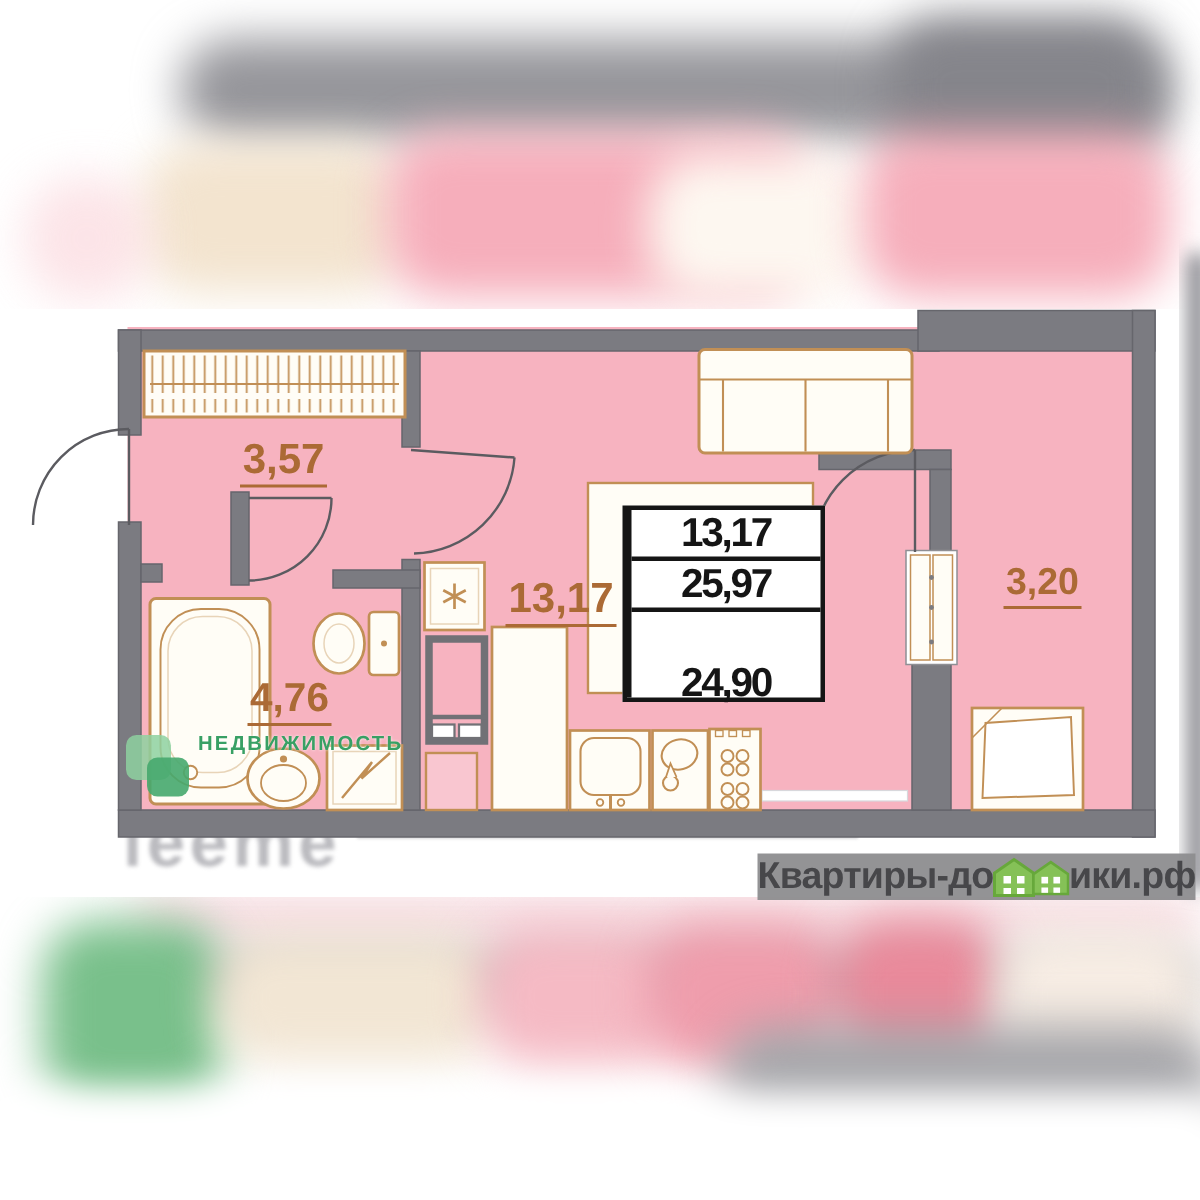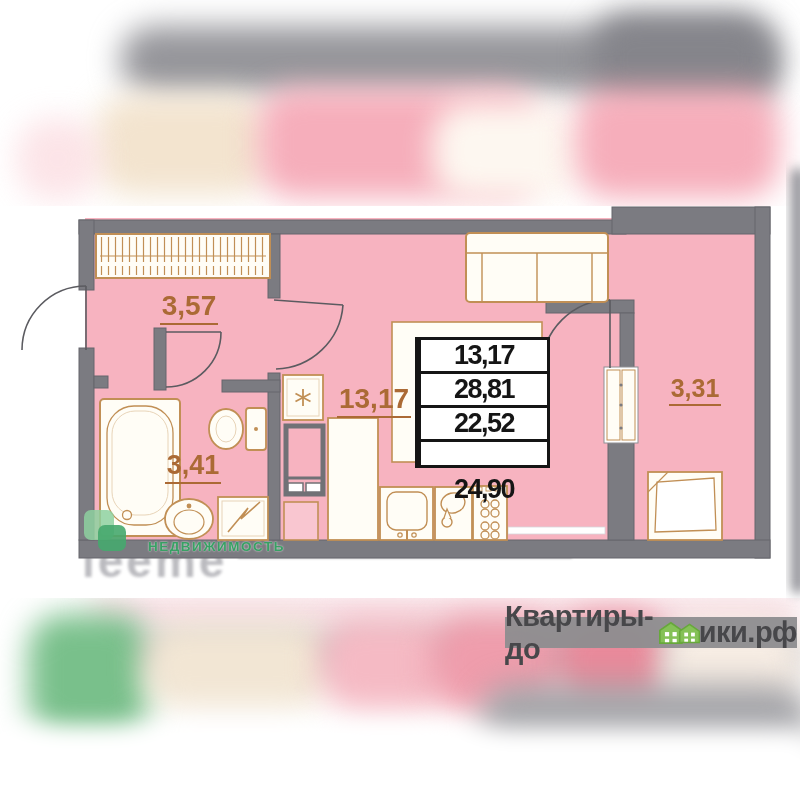--- a/index.html
+++ b/index.html
@@ -32,27 +32,27 @@
   .info-box{position:absolute;left:415px;top:337px;width:135px;height:131px;z-index:4;
             background:#fff;border:3px solid #151515;display:flex;}
   .unit-cell{width:50px;display:flex;align-items:center;justify-content:center;
              font-size:42px;font-weight:bold;color:#151515;letter-spacing:-2px;}
   .vals{flex:1;border-left:3px solid #151515;display:flex;flex-direction:column;}
   .vals div{flex:1;display:flex;align-items:center;justify-content:center;
             font-size:27px;font-weight:bold;color:#151515;letter-spacing:-1.5px;
             border-bottom:3px solid #151515;}
   .vals div:last-child{border-bottom:none;margin-top:32px;}
   
-  .agency{position:absolute;left:82px;top:508px;z-index:5;display:flex;align-items:flex-end;gap:18px;}
+  .agency{position:absolute;left:82px;top:488px;z-index:5;display:flex;align-items:flex-start;gap:2px;}
   .agency-text{font-size:13.5px;font-weight:bold;letter-spacing:1.5px;color:#38a064;
                text-shadow:0 0 2px rgba(255,255,255,.9);}
   
   .site-logo{position:absolute;left:505px;top:569px;width:292px;height:31px;z-index:6;
-             background:rgba(141,141,143,.95);display:flex;align-items:center;justify-content:center;
-             font-size:29px;font-weight:bold;color:#47474a;letter-spacing:-0.5px;margin-top:48px;}
+             background:rgba(141,141,143,.95);display:flex;align-items:center;justify-content:space-between;
+             font-size:25px;font-weight:bold;color:#47474a;letter-spacing:-0.5px;}
   .site-logo svg{margin:0 -1px;}
 </style>
 </head>
 <body>
 <div class="stage">
 
   <div class="bg-band bg-top">
     <div class="blob" style="left:120px;top:26px;width:660px;height:68px;background:#96969b;"></div>
     <div class="blob" style="left:592px;top:12px;width:182px;height:96px;background:#85858b;"></div>
     <div class="blob" style="left:95px;top:95px;width:175px;height:100px;background:#f3e4cf;"></div>
@@ -237,29 +237,28 @@
 
       <g>
         <rect x="648" y="472" width="74" height="68" fill="#fffdf6" stroke="#c18f55" stroke-width="1.8"></rect>
         <polygon points="655,532 657,482 714,478 716,530" fill="#ffffff" stroke="#c18f55" stroke-width="1.3"></polygon>
         <path d="M648 492 L668 472" stroke="#c18f55" stroke-width="1.1" fill="none"></path>
       </g>
     </g>
   </svg>
 
   <div class="area-label lbl-hallway"><span>3,57</span></div>
-  <div class="area-label lbl-bathroom"><span>3,41</span></div>
+  <div class="area-label lbl-bathroom"><span>4,76</span></div>
   <div class="area-label lbl-living"><span>13,17</span></div>
-  <div class="area-label lbl-balcony"><span>3,31</span></div>
+  <div class="area-label lbl-balcony"><span>3,20</span></div>
 
   <div class="info-box">
     <div class="vals">
       <div>13,17</div>
-      <div>28,81</div>
-      <div>22,52</div>
+      <div>25,97</div>
       <div>24,90</div>
     </div>
   </div>
 
   <div class="agency">
     <svg width="48" height="46" viewBox="0 0 48 46">
       <rect x="2" y="2" width="30" height="30" rx="7" fill="#8ed1a0" opacity="0.85"></rect>
       <rect x="16" y="17" width="28" height="26" rx="7" fill="#46a86e" opacity="0.9"></rect>
     </svg>
     <span class="agency-text">НЕДВИЖИМОСТЬ</span>

